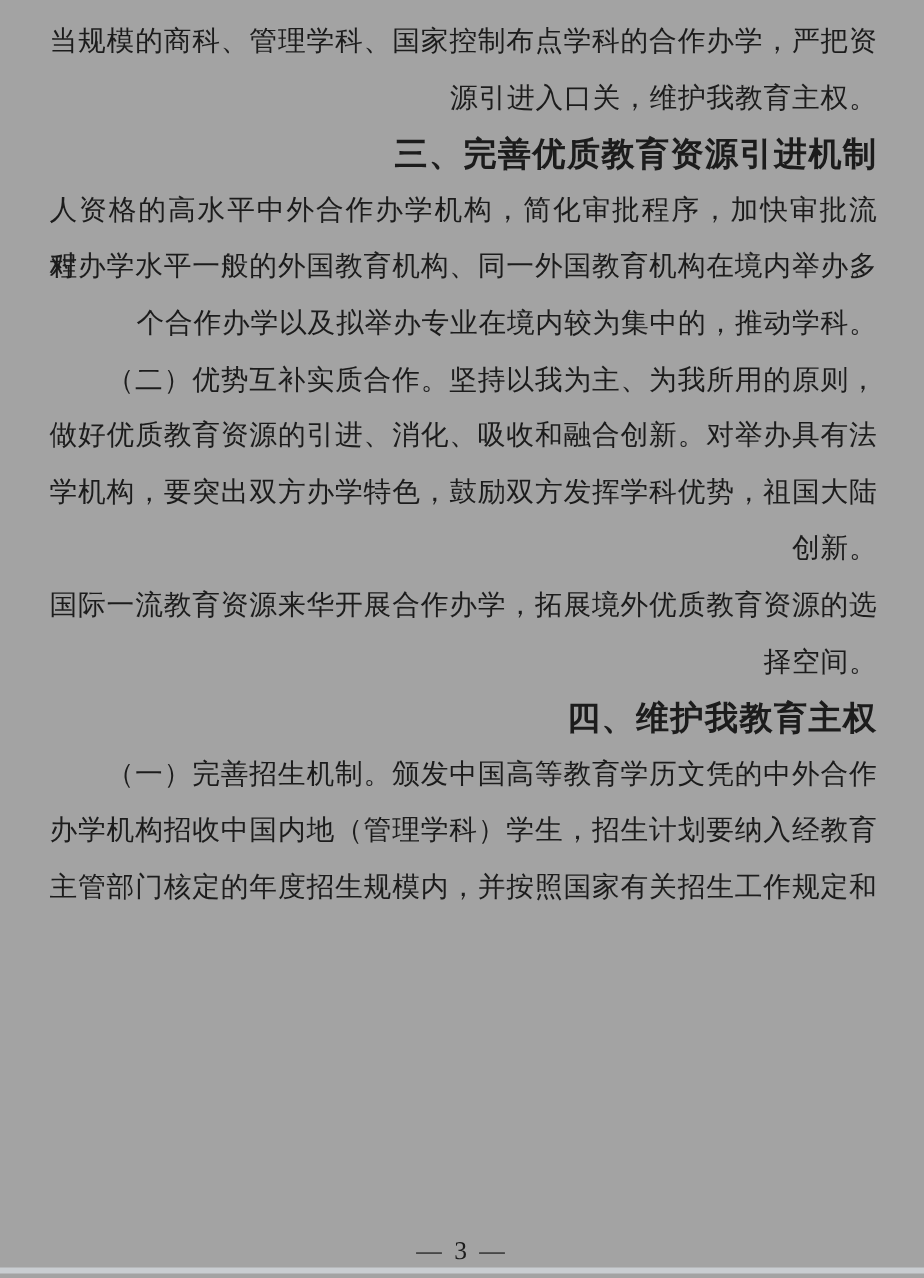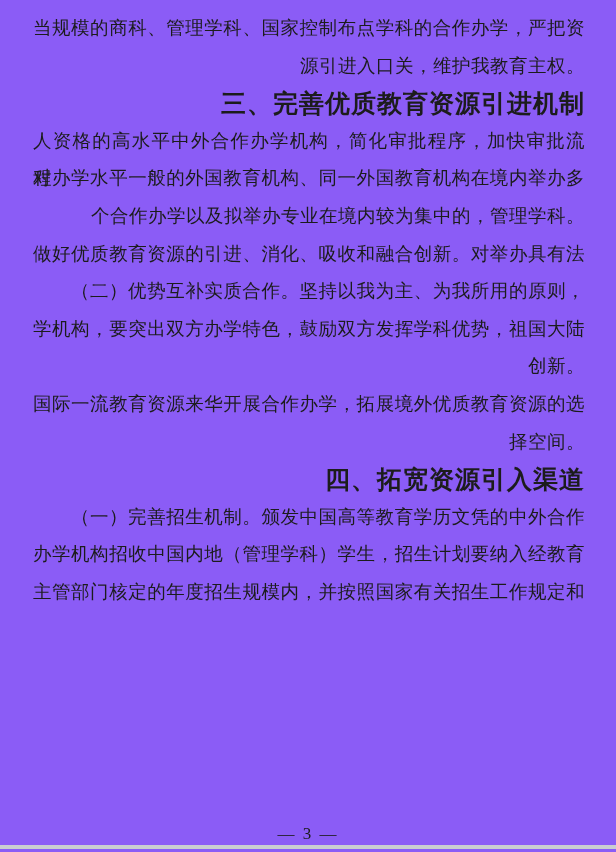--- a/index.html
+++ b/index.html
@@ -4,21 +4,21 @@
 <style>
   html, body {
     margin: 0;
     padding: 0;
     background: #e8e8e8;
   }
   .page {
     position: relative;
     width: 616px;
     height: 852px;
-    background: #8b5cf6;
+    background: #a3a3a3;
     overflow: hidden;
     font-family: "Liberation Serif", "DejaVu Serif", serif;
     color: #1c1c1c;
   }
   .text-column {
     position: absolute;
     left: 33px;
     top: 10px;
     width: 552px;
   }
@@ -36,21 +36,21 @@
     text-align: justify;
     text-align-last: justify;
     -moz-text-align-last: justify;
   }
   .indent {
     padding-left: 38px;
   }
   .heading {
     font-family: "DejaVu Sans", "Liberation Sans", sans-serif;
     font-weight: bold;
-    font-size: 25px;
+    font-size: 22px;
     letter-spacing: 1px;
     padding-left: 38px;
   }
   .page-footer {
     position: absolute;
     left: 0;
     right: 0;
     bottom: 8px;
     text-align: center;
     font-size: 17px;
@@ -70,28 +70,28 @@
 </head>
 <body>
 
 <div class="page">
   <div class="text-column">
     <div class="line fill">当规模的商科、管理学科、国家控制布点学科的合作办学，严把资</div>
     <div class="line">源引进入口关，维护我教育主权。</div>
     <div class="line heading">三、完善优质教育资源引进机制</div>
     <div class="line fill">人资格的高水平中外合作办学机构，简化审批程序，加快审批流程。</div>
     <div class="line fill">对办学水平一般的外国教育机构、同一外国教育机构在境内举办多</div>
-    <div class="line">个合作办学以及拟举办专业在境内较为集中的，管理学科。</div>
+    <div class="line">个合作办学以及拟举办专业在境内较为集中的，推动学科。</div>
+    <div class="line fill indent">（二）优势互补实质合作。坚持以我为主、为我所用的原则，</div>
     <div class="line fill">做好优质教育资源的引进、消化、吸收和融合创新。对举办具有法</div>
-    <div class="line fill indent">（二）优势互补实质合作。坚持以我为主、为我所用的原则，</div>
     <div class="line fill">学机构，要突出双方办学特色，鼓励双方发挥学科优势，祖国大陆</div>
     <div class="line">创新。</div>
     <div class="line fill">国际一流教育资源来华开展合作办学，拓展境外优质教育资源的选</div>
     <div class="line">择空间。</div>
-    <div class="line heading">四、拓宽资源引入渠道</div>
+    <div class="line heading">四、维护我教育主权</div>
     <div class="line fill indent">（一）完善招生机制。颁发中国高等教育学历文凭的中外合作</div>
     <div class="line fill">办学机构招收中国内地（管理学科）学生，招生计划要纳入经教育</div>
     <div class="line fill">主管部门核定的年度招生规模内，并按照国家有关招生工作规定和</div>
   </div>
 
   <div class="page-footer">— 3 —</div>
   <div class="scan-edge"></div>
 </div>
 
 </body></html>

